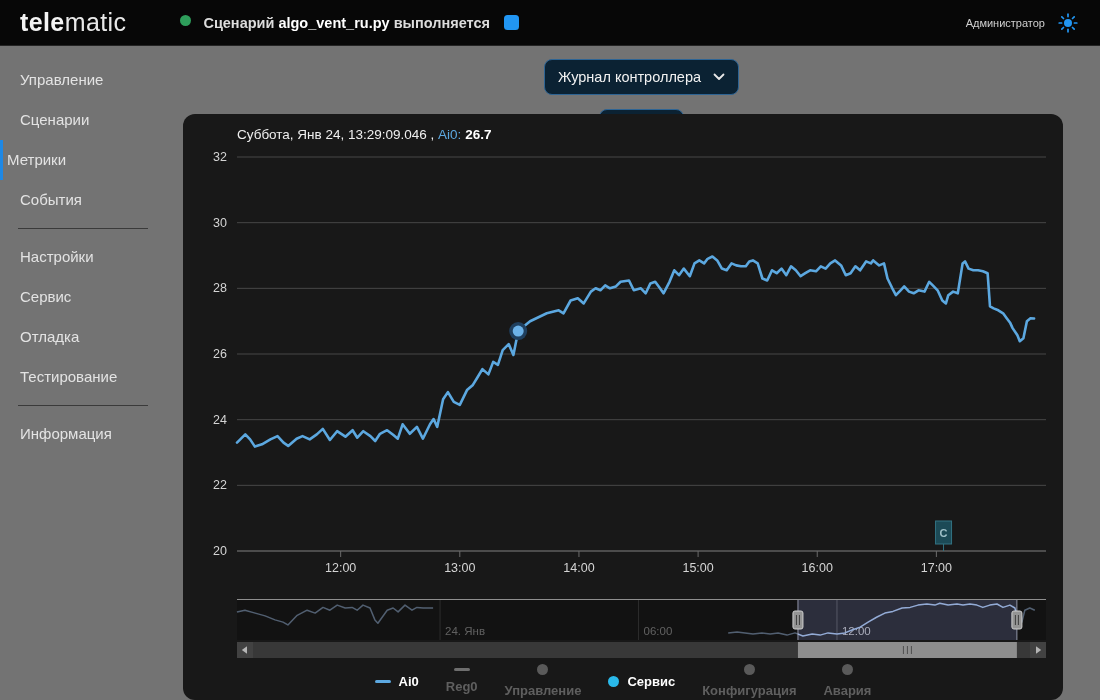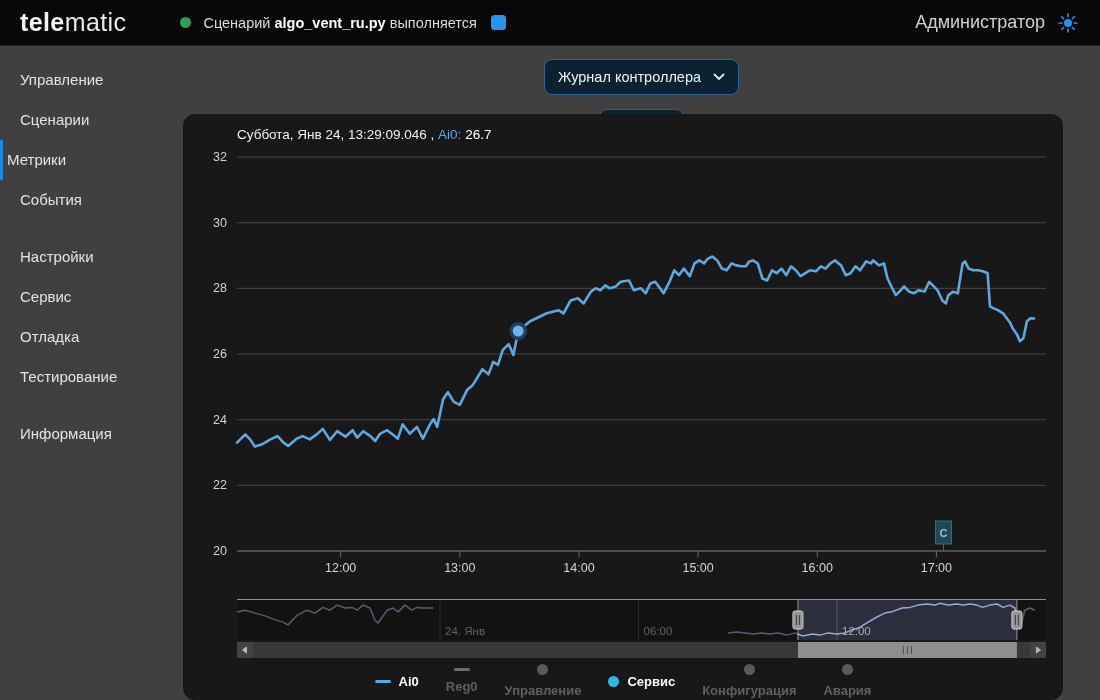--- a/index.html
+++ b/index.html
@@ -1,49 +1,49 @@
 <!DOCTYPE html>
 <html><head>
 <meta charset="utf-8">
 <style>
   html,body{margin:0;padding:0;background:#060606;}
-  .app{position:relative;width:1100px;height:700px;overflow:hidden;background:#404040;
+  .app{position:relative;width:1100px;height:700px;overflow:hidden;background:#737373;
        font-family:"Liberation Sans",sans-serif;color:#e6e6e6;}
   
   .topbar{height:45px;display:flex;align-items:center;border-bottom:1px solid #242424;background:#070707;}
   .logo{margin-left:20px;font-size:25px;color:#f4f4f4;letter-spacing:.4px;cursor:pointer;}
   .logo .logo-b{font-weight:800;}
   .logo .logo-l{font-weight:400;color:#e9e9e9;}
-  .status{display:flex;align-items:center;margin-left:54px;font-size:14.5px;color:#dcdcdc;}
+  .status{display:flex;margin-left:54px;font-size:14.5px;color:#dcdcdc;font-weight:bold;}
   .status-dot{width:11px;height:11px;border-radius:50%;background:#2e9e5b;margin-right:12px;}
   .status-text b{color:#fff;}
   .stop-btn{width:15px;height:15px;border-radius:3.5px;background:#2196f3;margin-left:14px;cursor:pointer;}
   .topbar-right{margin-left:auto;display:flex;align-items:center;gap:13px;padding-right:22px;}
-  .user{font-size:18px;color:#cfcfcf;cursor:pointer;}
+  .user{font-size:11px;color:#cfcfcf;cursor:pointer;}
   .sun{cursor:pointer;}
   
   .body{display:flex;height:654px;}
   .sidebar{width:170px;flex:none;padding-top:14px;}
   .side-item{height:40px;line-height:40px;padding-left:20px;font-size:15px;color:#e3e3e3;cursor:pointer;}
   .side-item.active{box-shadow:inset 3px 0 0 #1e88e5;padding-left:7px;}
   .side-div{height:1px;background:#3a3a3a;margin:8px 22px 8px 18px;}
   .main{flex:1;position:relative;}
   
   .toolbar{display:flex;align-items:center;gap:14px;margin:13px 0 0 13px;flex-direction:column;}
   .select{display:inline-flex;align-items:center;gap:12px;height:36px;padding:0 13px;
           background:#0b2233;border:1px solid #2d6494;border-radius:8px;color:#f2f2f2;
           font-size:14.5px;font-family:inherit;cursor:pointer;}
   .filter-btn{width:37px;height:36px;border:none;border-radius:8px;background:#1e88e5;
           display:inline-flex;align-items:center;justify-content:center;cursor:pointer;padding:0;}
   
   .panel{position:absolute;left:13px;top:68px;width:880px;height:586px;background:#181818;
          border-radius:12px;}
   .tooltip{position:absolute;left:54px;top:13px;font-size:13.5px;color:#efefef;white-space:nowrap;}
   .tooltip .t-series{color:#5ca8e0;}
-  .tooltip .t-value{color:#fff;font-weight:400;}
+  .tooltip .t-value{color:#fff;font-weight:700;}
   #chart-svg{position:absolute;left:0;top:0;}
   #chart-svg .grid{stroke:#474747;stroke-width:1;}
   #chart-svg .axis{stroke:#6b6b6b;stroke-width:1;fill:none;}
   #chart-svg .ylab,#chart-svg .xlab{fill:#d4d4d4;font-size:12.5px;font-family:"Liberation Sans",sans-serif;}
   #chart-svg .series{fill:none;stroke:#5ca8e0;stroke-width:2.6;stroke-linejoin:round;stroke-linecap:round;}
   #chart-svg .markerhalo{fill:#1f3f5e;}
   #chart-svg .markerdot{fill:#6cb2e8;}
   #chart-svg .flagbox{fill:#1c4a56;stroke:#327282;stroke-width:1;}
   #chart-svg .flagstem{stroke:#327282;stroke-width:1;}
   #chart-svg .flaglab{fill:#9fc0c8;font-size:11px;font-weight:700;font-family:"Liberation Sans",sans-serif;}

